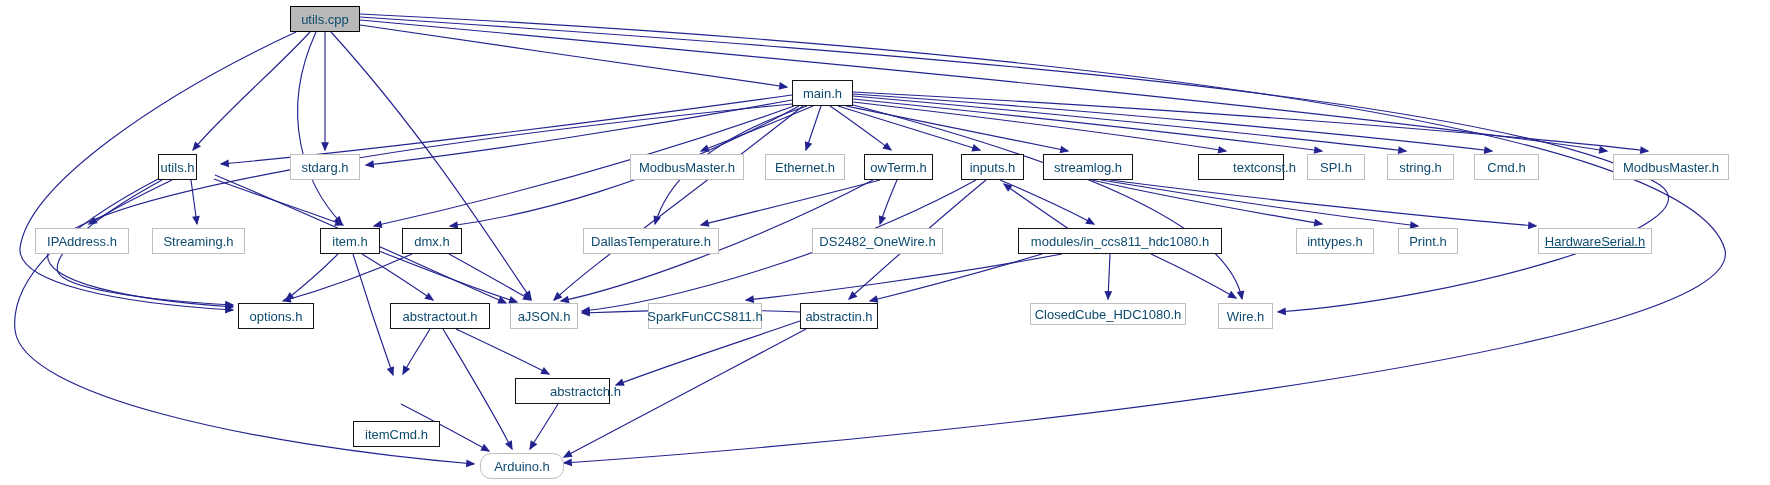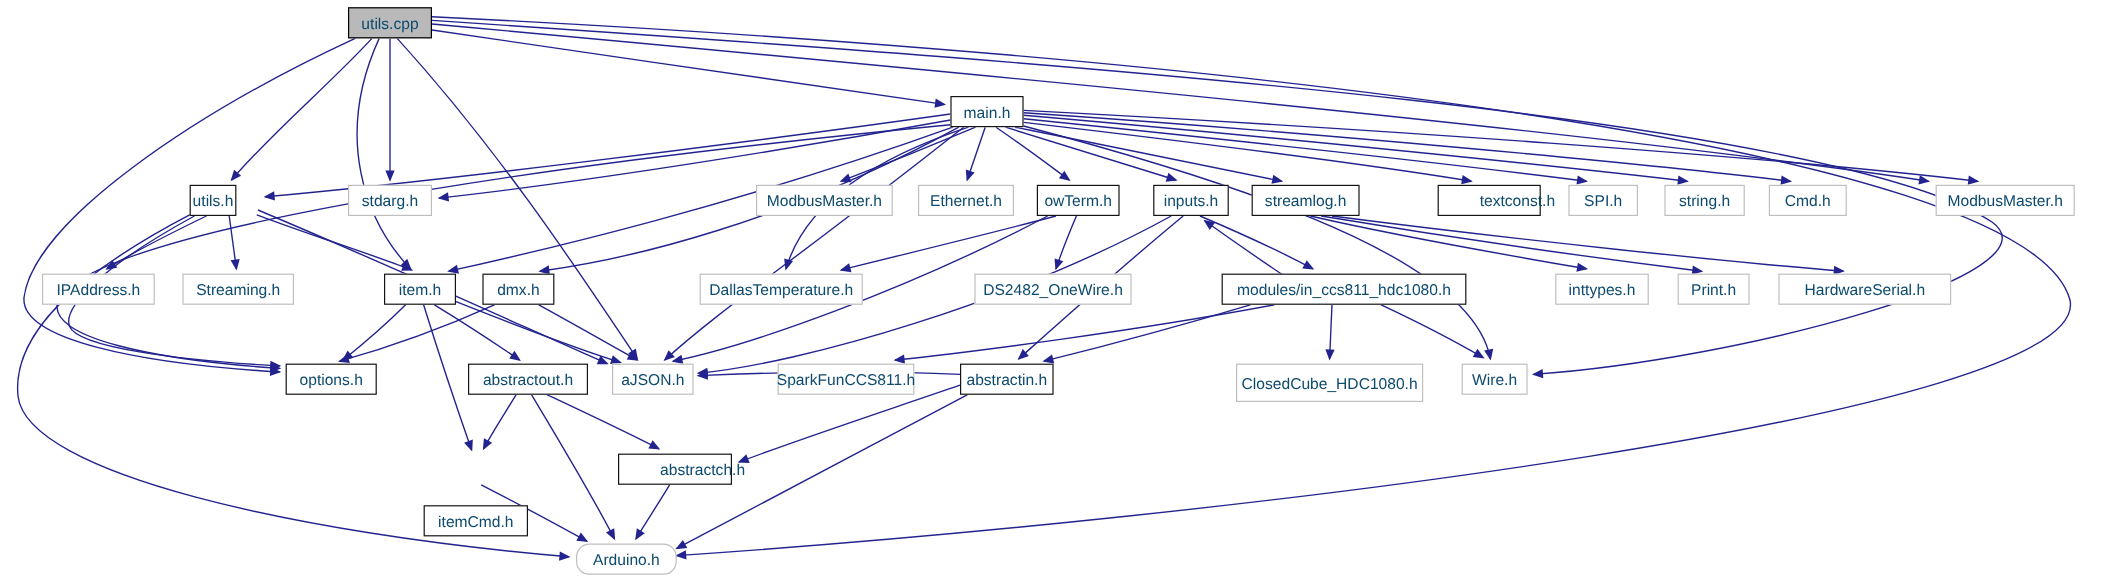--- a/index.html
+++ b/index.html
@@ -118,25 +118,25 @@
       <div class="node external" style="left: 1613px; top: 154px; width: 116px; height: 26px;">ModbusMaster.h</div>
       <div class="node external" style="left: 35px; top: 228px; width: 94px; height: 26px;">IPAddress.h</div>
       <div class="node external" style="left: 152px; top: 228px; width: 93px; height: 26px; text-align: right;">Streaming.h</div>
       <div class="node project" style="left: 320px; top: 228px; width: 60px; height: 26px;">item.h</div>
       <div class="node project" style="left: 402px; top: 228px; width: 60px; height: 26px;">dmx.h</div>
       <div class="node external" style="left: 583px; top: 228px; width: 136px; height: 26px;">DallasTemperature.h</div>
       <div class="node external" style="left: 812px; top: 228px; width: 131px; height: 26px;">DS2482_OneWire.h</div>
       <div class="node project" style="left: 1018px; top: 228px; width: 204px; height: 26px;">modules/in_ccs811_hdc1080.h</div>
       <div class="node external" style="left: 1296px; top: 228px; width: 78px; height: 26px;">inttypes.h</div>
       <div class="node external" style="left: 1398px; top: 228px; width: 60px; height: 26px;">Print.h</div>
-      <div class="node external" style="left: 1482px; top: 228px; width: 144px; height: 26px;">HardwareSerial.h</div>
+      <div class="node external" style="left: 1538px; top: 228px; width: 114px; height: 26px; text-decoration: underline;">HardwareSerial.h</div>
       <div class="node project" style="left: 238px; top: 303px; width: 76px; height: 26px;">options.h</div>
       <div class="node project" style="left: 390px; top: 303px; width: 100px; height: 26px;">abstractout.h</div>
       <div class="node external" style="left: 510px; top: 303px; width: 68px; height: 26px;">aJSON.h</div>
       <div class="node external" style="left: 648px; top: 303px; width: 114px; height: 26px;">SparkFunCCS811.h</div>
       <div class="node project" style="left: 800px; top: 303px; width: 78px; height: 26px;">abstractin.h</div>
-      <div class="node external" style="left: 1030px; top: 303px; width: 156px; height: 32px;">ClosedCube_HDC1080.h</div>
+      <div class="node external" style="left: 1030px; top: 303px; width: 156px; height: 22px;">ClosedCube_HDC1080.h</div>
       <div class="node external" style="left: 1218px; top: 303px; width: 55px; height: 26px;">Wire.h</div>
       <div class="node project" style="left: 353px; top: 378px; width: 87px; height: 26px; margin-top: 43px;">itemCmd.h</div>
       <div class="node project" style="left: 515px; top: 378px; width: 95px; height: 26px; padding-left: 46px;">abstractch.h</div>
       <div class="node external" style="left: 480px; top: 453px; width: 84px; height: 26px; border-radius: 11px;">Arduino.h</div>
     </div>
 </div>
 
 </body></html>

